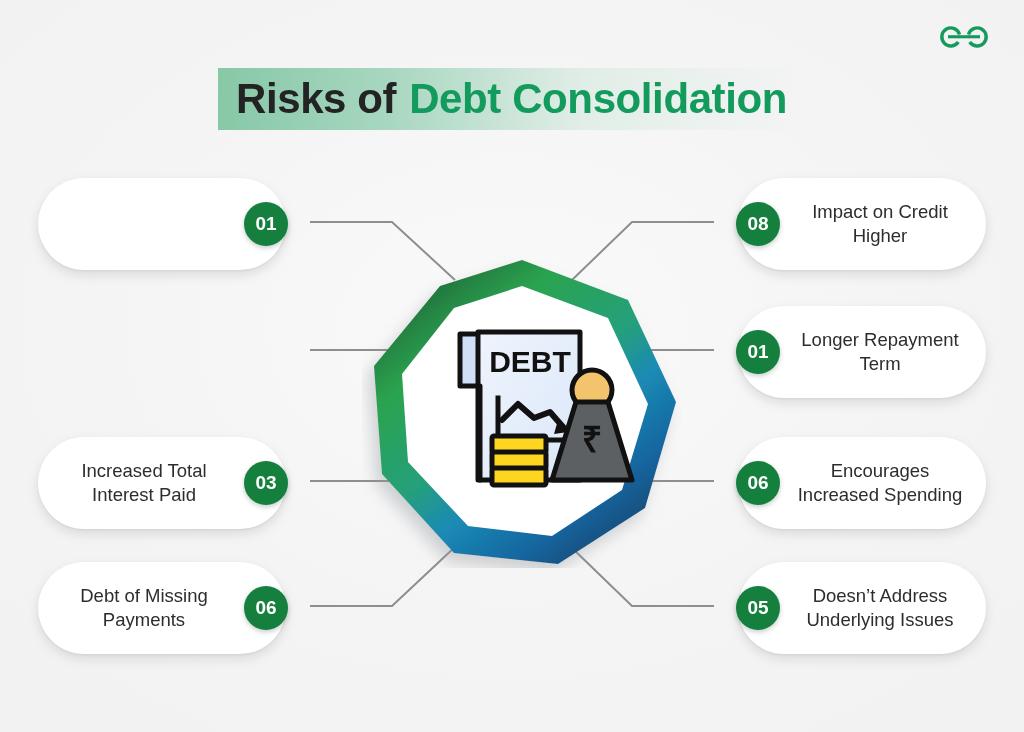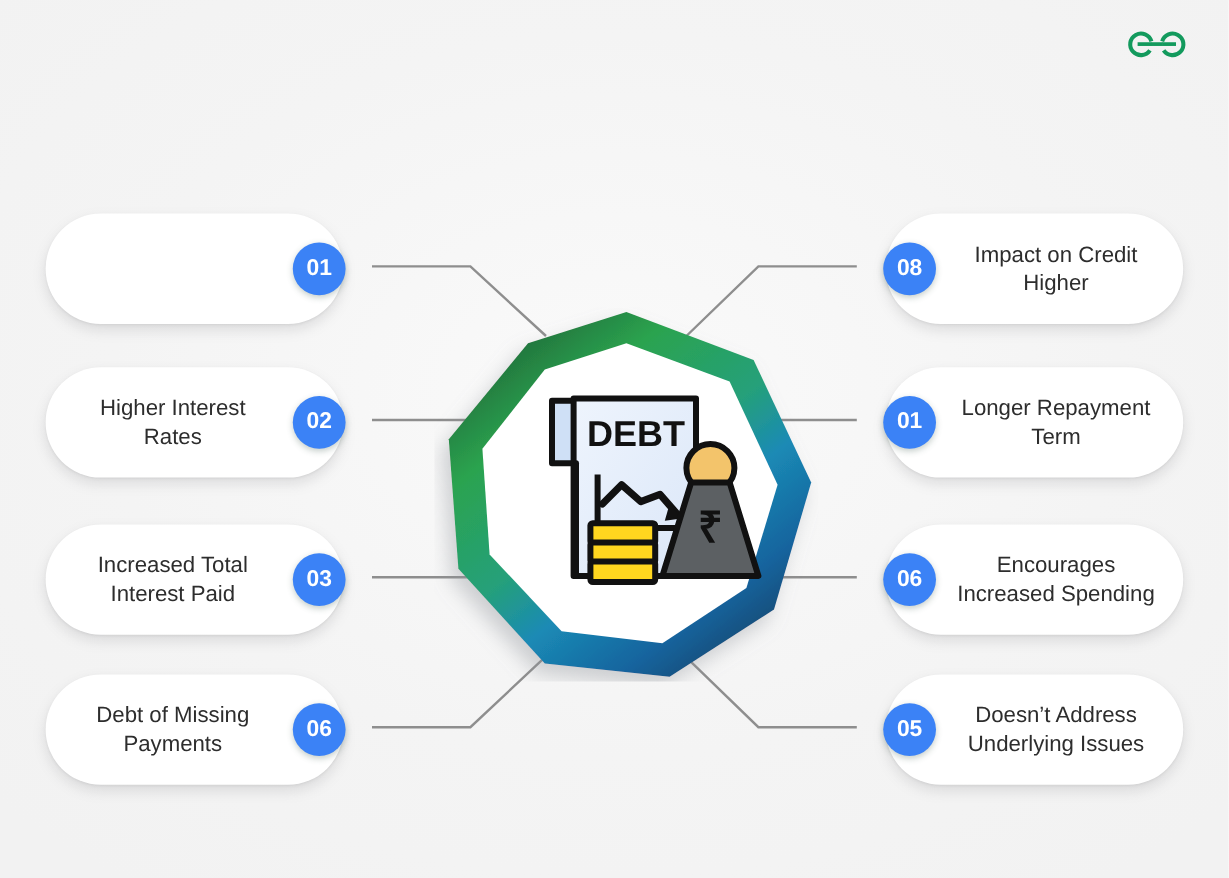--- a/index.html
+++ b/index.html
@@ -96,21 +96,21 @@
     color: #2d2d2d;
     font-weight: 400;
   }
 
   .badge {
     position: absolute;
     top: 24px;
     width: 44px;
     height: 44px;
     border-radius: 50%;
-    background: #3b82f6;
+    background: #15803d;
     color: #ffffff;
     font-size: 19px;
     font-weight: 600;
     display: flex;
     align-items: center;
     justify-content: center;
     box-shadow: 0 2px 5px rgba(60,90,75,0.30);
   }
   .badge-on-right { right: -2px; }
   .badge-on-left  { left: -2px; }
@@ -131,20 +131,24 @@
       <g fill="none" stroke="#139a5d" stroke-width="3.4">
         <path d="M23.5 16.5a9 9 0 1 0 -1.2 7.5"></path>
         <path d="M32.5 16.5a9 9 0 1 1 1.2 7.5"></path>
       </g>
       <rect x="12" y="17.2" width="11.5" height="3.1" fill="#139a5d"></rect>
       <rect x="32.5" y="17.2" width="11.5" height="3.1" fill="#139a5d"></rect>
       <rect x="23" y="17.2" width="10" height="3.1" fill="#139a5d"></rect>
     </svg>
   </div>
 
+  <div id="title-wrap">
+    <span class="title-text" id="title-dark">Risks of</span>
+    <span class="title-text" id="title-green">Debt Consolidation</span>
+  </div>
 
   <svg id="connectors" viewBox="0 0 1024 732">
     <g fill="none" stroke="#8e8e8e" stroke-width="2">
 
       <polyline points="310,222 392,222 455,280"></polyline>
 
       <polyline points="310,350 392,350 396,368"></polyline>
 
       <polyline points="310,481 392,481 384,460"></polyline>
 
@@ -224,24 +228,20 @@
           <text x="138" y="124" text-anchor="middle" font-family="'Liberation Sans', sans-serif" font-size="36" font-weight="700" fill="#111111">₹</text>
         </g>
       </g>
     </svg>
   </div>
 
   <div class="pill pill-left row-1">
     <div class="badge badge-on-right">01</div>
   </div>
 
-  <div class="pill pill-left row-2">
-    <div class="pill-label">Higher Interest Rates</div>
-    <div class="badge badge-on-right">02</div>
-  </div>
 
   <div class="pill pill-left row-3">
     <div class="pill-label">Increased Total Interest Paid</div>
     <div class="badge badge-on-right">03</div>
   </div>
 
   <div class="pill pill-left row-4">
     <div class="pill-label">Debt of Missing Payments</div>
     <div class="badge badge-on-right">06</div>
   </div>

